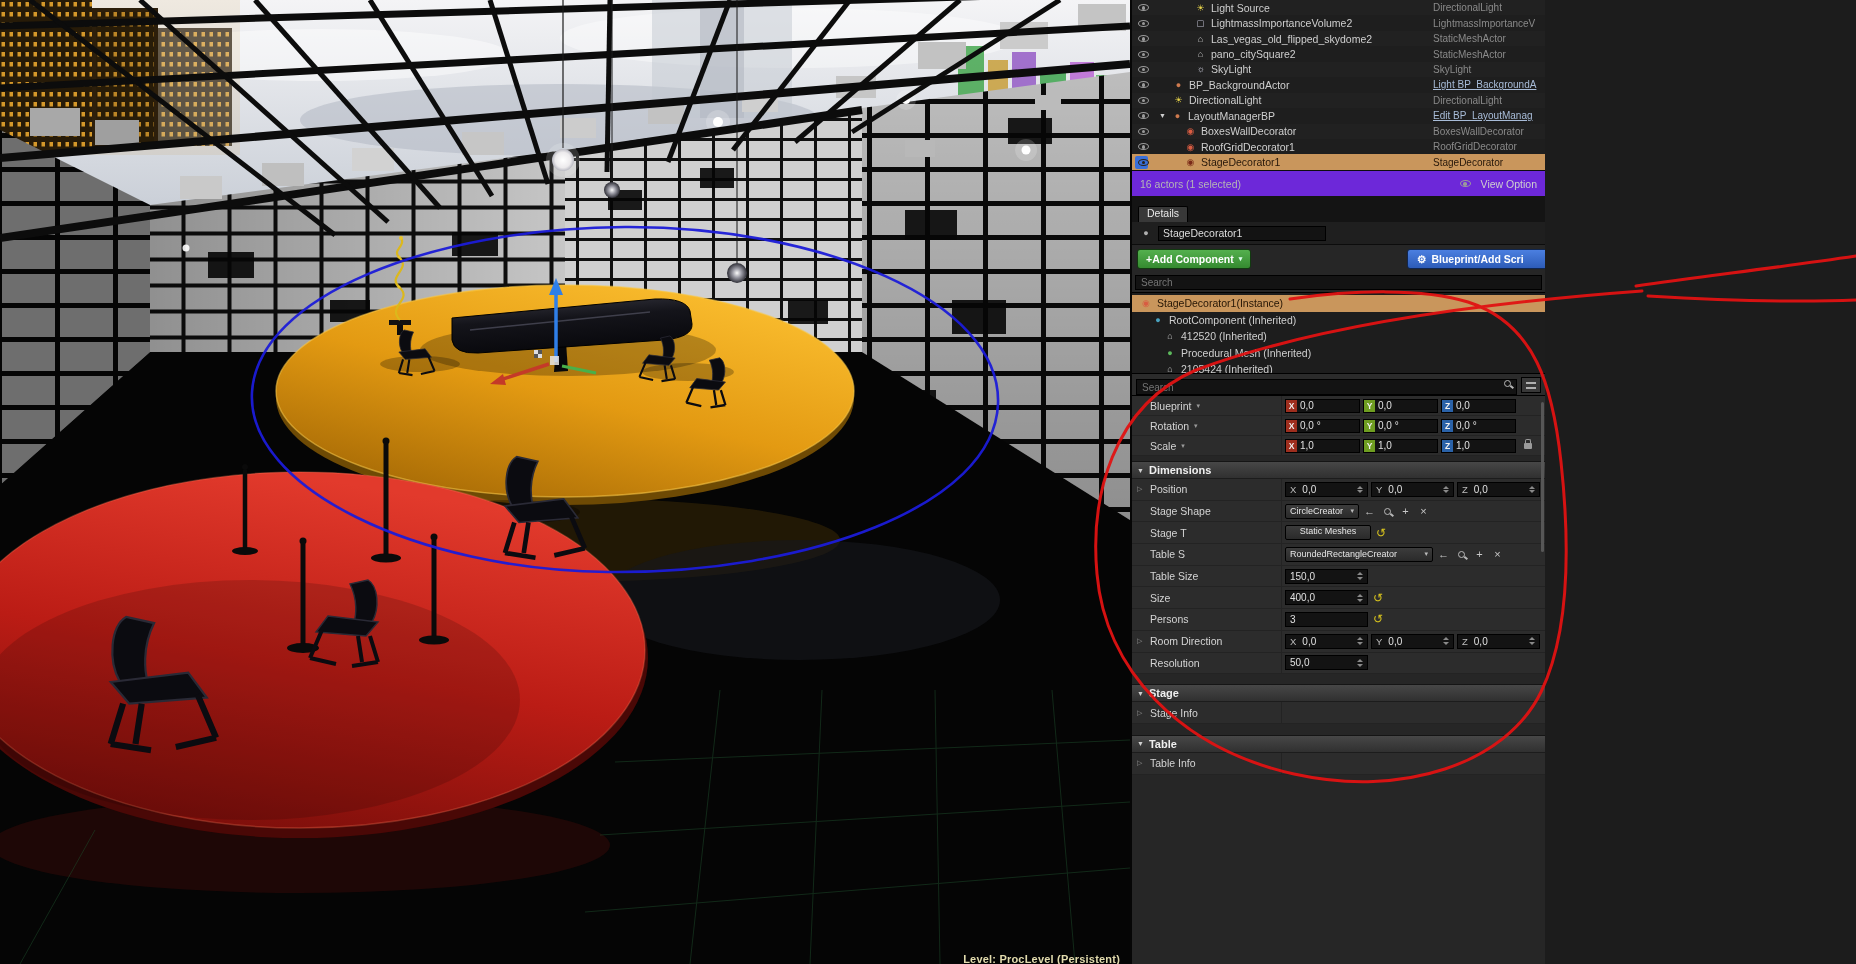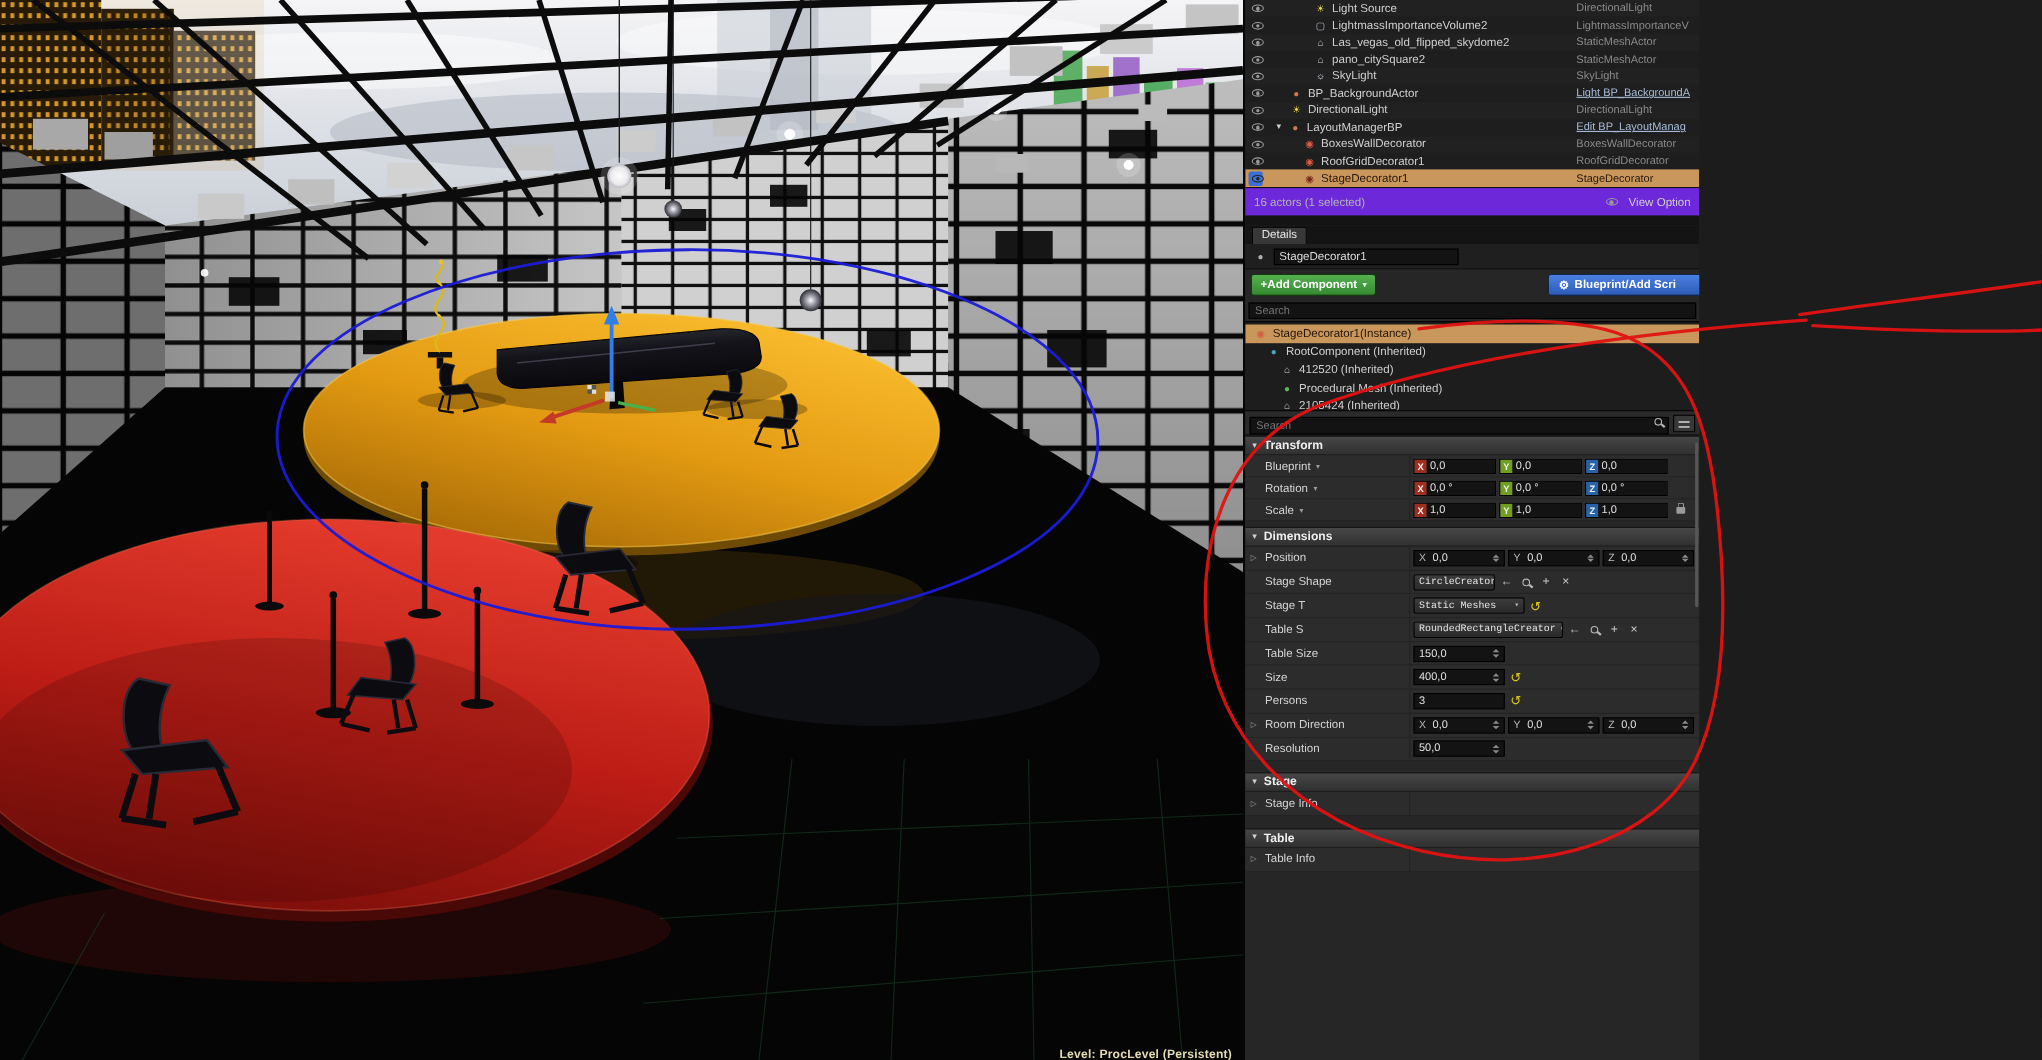--- a/index.html
+++ b/index.html
@@ -90,23 +90,23 @@
   .val{width:62px;background:#131313;color:#e0e0e0;font-size:10px;display:flex;align-items:center;padding:0 3px;}
   .nfield{height:15px;background:#131313;border:1px solid #000;display:flex;align-items:center;font-size:10px;color:#e0e0e0;
           padding:0 4px;flex:none;}
   .nfield .axl{color:#bdbdbd;margin-right:6px;font-size:9.5px;}
   .spin{margin-left:auto;display:flex;flex-direction:column;gap:1.5px;padding-left:3px;}
   .spin i{display:block;width:0;height:0;border-left:3px solid transparent;border-right:3px solid transparent;}
   .spin .up{border-bottom:3px solid #8a8a8a;}
   .spin .dn{border-top:3px solid #8a8a8a;}
   .w83{width:83px;}
   .dd{height:15px;background:linear-gradient(#3c3c3c,#2a2a2a);border:1px solid #000;border-radius:2px;display:flex;
-      align-items:center;font-size:9px;color:#e6e6e6;padding:0 4px;gap:4px;white-space:nowrap;flex:none;overflow:hidden;font-family:Liberation Mono, monospace;}
+      align-items:center;font-size:9px;color:#e6e6e6;padding:0 4px;gap:4px;white-space:nowrap;flex:none;overflow:hidden;}
   .dd .car{margin-left:auto;color:#bbb;}
-  .w74{width:74px;} .w86{width:101px;} .w124{width:136px;}
+  .w74{width:74px;} .w86{width:86px;flex-direction:column;} .w124{width:148px;}
   .ib{width:15px;flex:none;display:flex;align-items:center;justify-content:center;color:#c8c8c8;font-size:11px;}
   .reset{color:#d8c31e;font-size:12px;width:14px;text-align:center;flex:none;}
   .lock{display:inline-block;width:8px;height:6px;background:#9a9a9a;border-radius:1px;position:relative;margin-left:5px;flex:none;}
   .lock::before{content:"";position:absolute;left:1px;top:-4px;width:4px;height:4px;border:1.5px solid #9a9a9a;border-bottom:none;border-radius:2px 2px 0 0;}
   .psp5{height:5px;flex:none;background:#262626;}
   .psp10{height:10px;flex:none;background:#262626;}
   .psp11{height:11px;flex:none;background:#262626;}
   .pfill{flex:1;background:#262626;}
   .vthumb{position:absolute;right:1px;top:6px;width:3.5px;height:150px;background:#575757;border-radius:2px;}
 
@@ -518,24 +518,20 @@
       <input class="sinput" placeholder="Search" style="">
       <span class="mag magabs"></span>
     </span>
     <span class="gridbtn">
         <span class="gridic"></span>
       </span>
   </div>
 
   <div class="props">
 
-    <div class="phead">
-      <span class="car">▼</span>
-      <span>Transform</span>
-    </div>
 
     <div class="prow trow">
       <div class="plabel">
         <span>Blueprint</span>
           <span class="ddl">▾</span>
       </div>
       <div class="pvals">
         <div class="axis">
             <span class="tag x">X</span>
             <span class="val">0,0</span>

